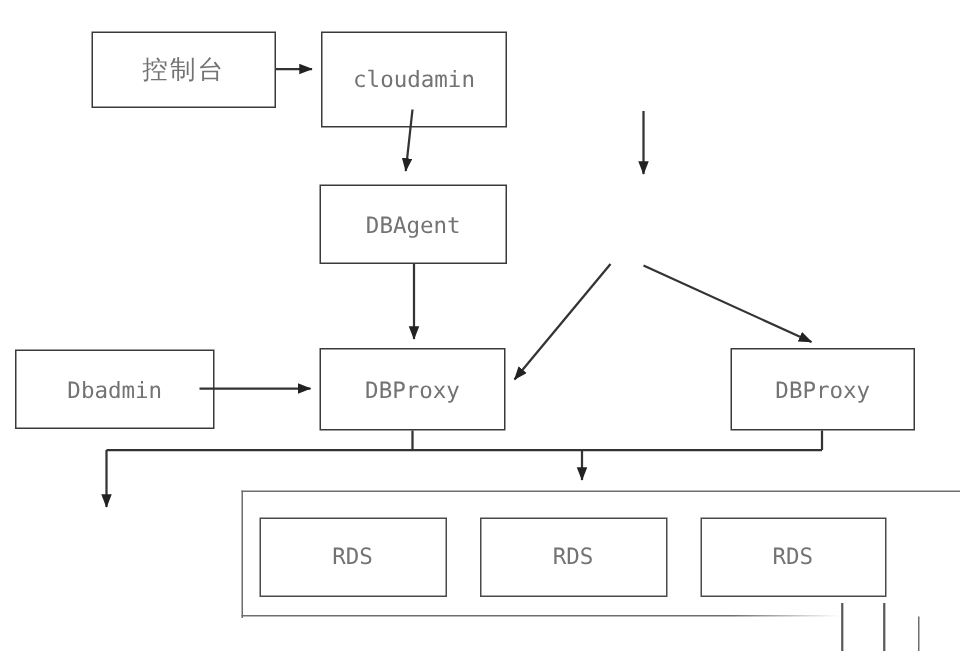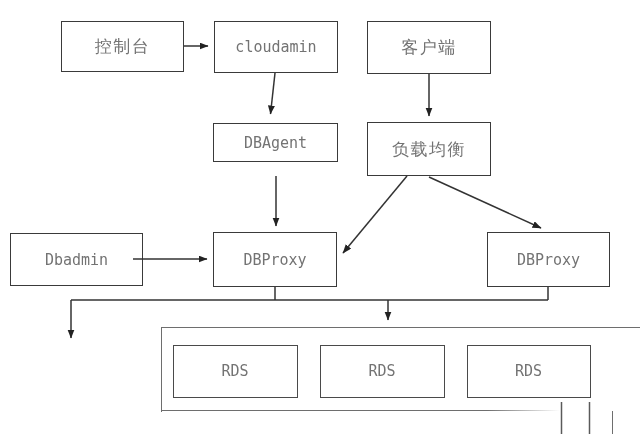--- a/index.html
+++ b/index.html
@@ -21,23 +21,23 @@
     justify-content: center;
     color: #737373;
     z-index: 2;
   }
   .node .lbl { white-space: nowrap; }
   .latin { font-family: "DejaVu Sans Mono", "Liberation Mono", monospace; font-size: 15px; }
   .cjk   { font-family: "Liberation Sans", "DejaVu Sans", sans-serif; font-size: 17px; letter-spacing: 1.5px; }
 
   
   #n-console      { left: 61px;  top: 21px;  width: 123px; height: 51px; }
-  #n-cloudamin    { left: 214px; top: 21px;  width: 124px; height: 52px; }
+  #n-cloudamin    { left: 214px; top: 21px;  width: 124px; height: 64px; }
   #n-client       { left: 367px; top: 21px;  width: 124px; height: 53px; }
-  #n-dbagent      { left: 213px; top: 123px; width: 125px; height: 39px; }
+  #n-dbagent      { left: 213px; top: 123px; width: 125px; height: 53px; }
   #n-loadbalancer { left: 367px; top: 122px; width: 124px; height: 54px; }
   #n-dbadmin      { left: 10px;  top: 233px; width: 133px; height: 53px; }
   #n-dbproxy-l    { left: 213px; top: 232px; width: 124px; height: 55px; }
   #n-dbproxy-r    { left: 487px; top: 232px; width: 123px; height: 55px; }
   #n-sysdb        { left: 10px;  top: 344px; width: 123px; height: 53px; }
 
   #rds-container {
     position: absolute;
     left: 161px; top: 327px; width: 494px; height: 85px;
     box-sizing: border-box;
@@ -83,28 +83,22 @@
 <body>
 
 <div id="stage">
 
   <div class="node" id="n-console">
     <span class="lbl cjk">控制台</span>
   </div>
   <div class="node" id="n-cloudamin">
     <span class="lbl latin">cloudamin</span>
   </div>
-  <div class="node" id="n-client">
-    <span class="lbl cjk">客户端</span>
-  </div>
   <div class="node" id="n-dbagent">
     <span class="lbl latin">DBAgent</span>
-  </div>
-  <div class="node" id="n-loadbalancer">
-    <span class="lbl cjk">负载均衡</span>
   </div>
   <div class="node" id="n-dbadmin">
     <span class="lbl latin">Dbadmin</span>
   </div>
   <div class="node" id="n-dbproxy-l">
     <span class="lbl latin">DBProxy</span>
   </div>
   <div class="node" id="n-dbproxy-r">
     <span class="lbl latin">DBProxy</span>
   </div>

